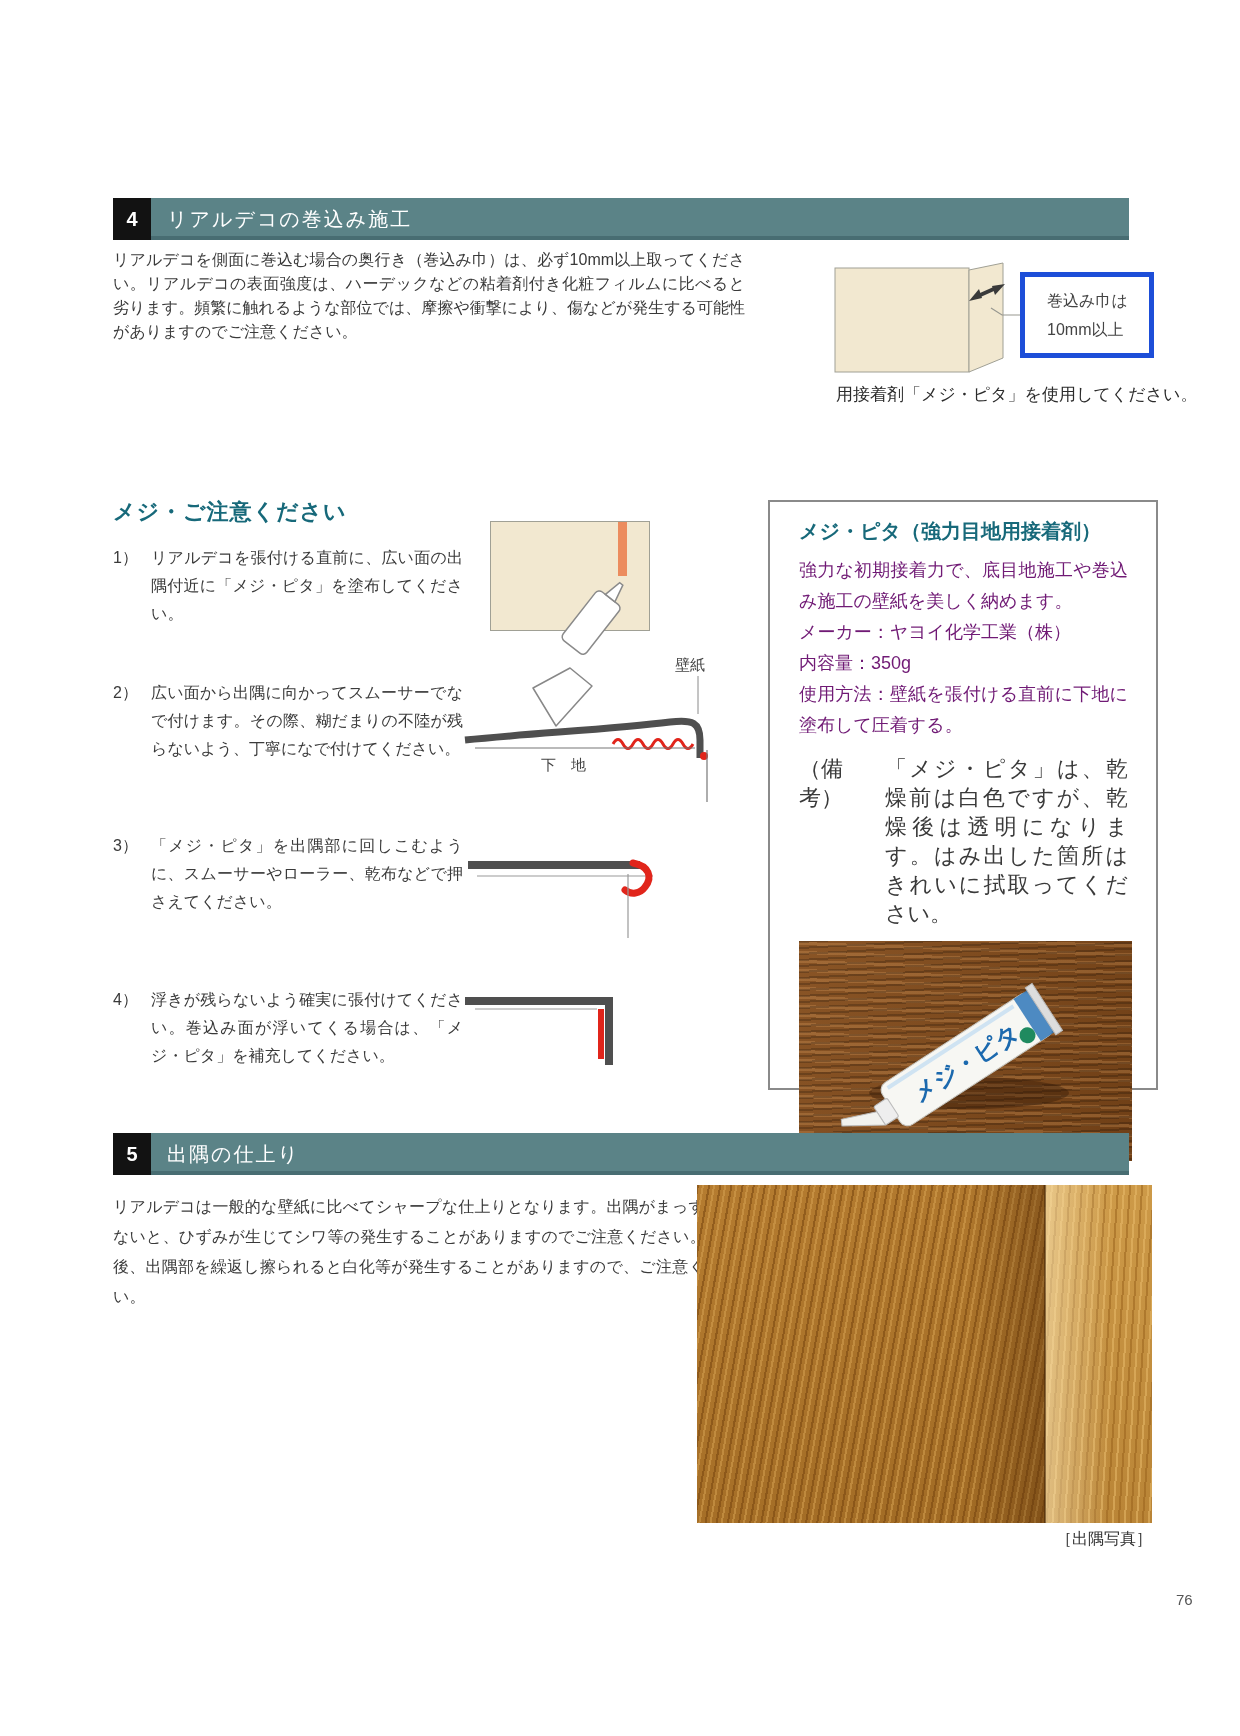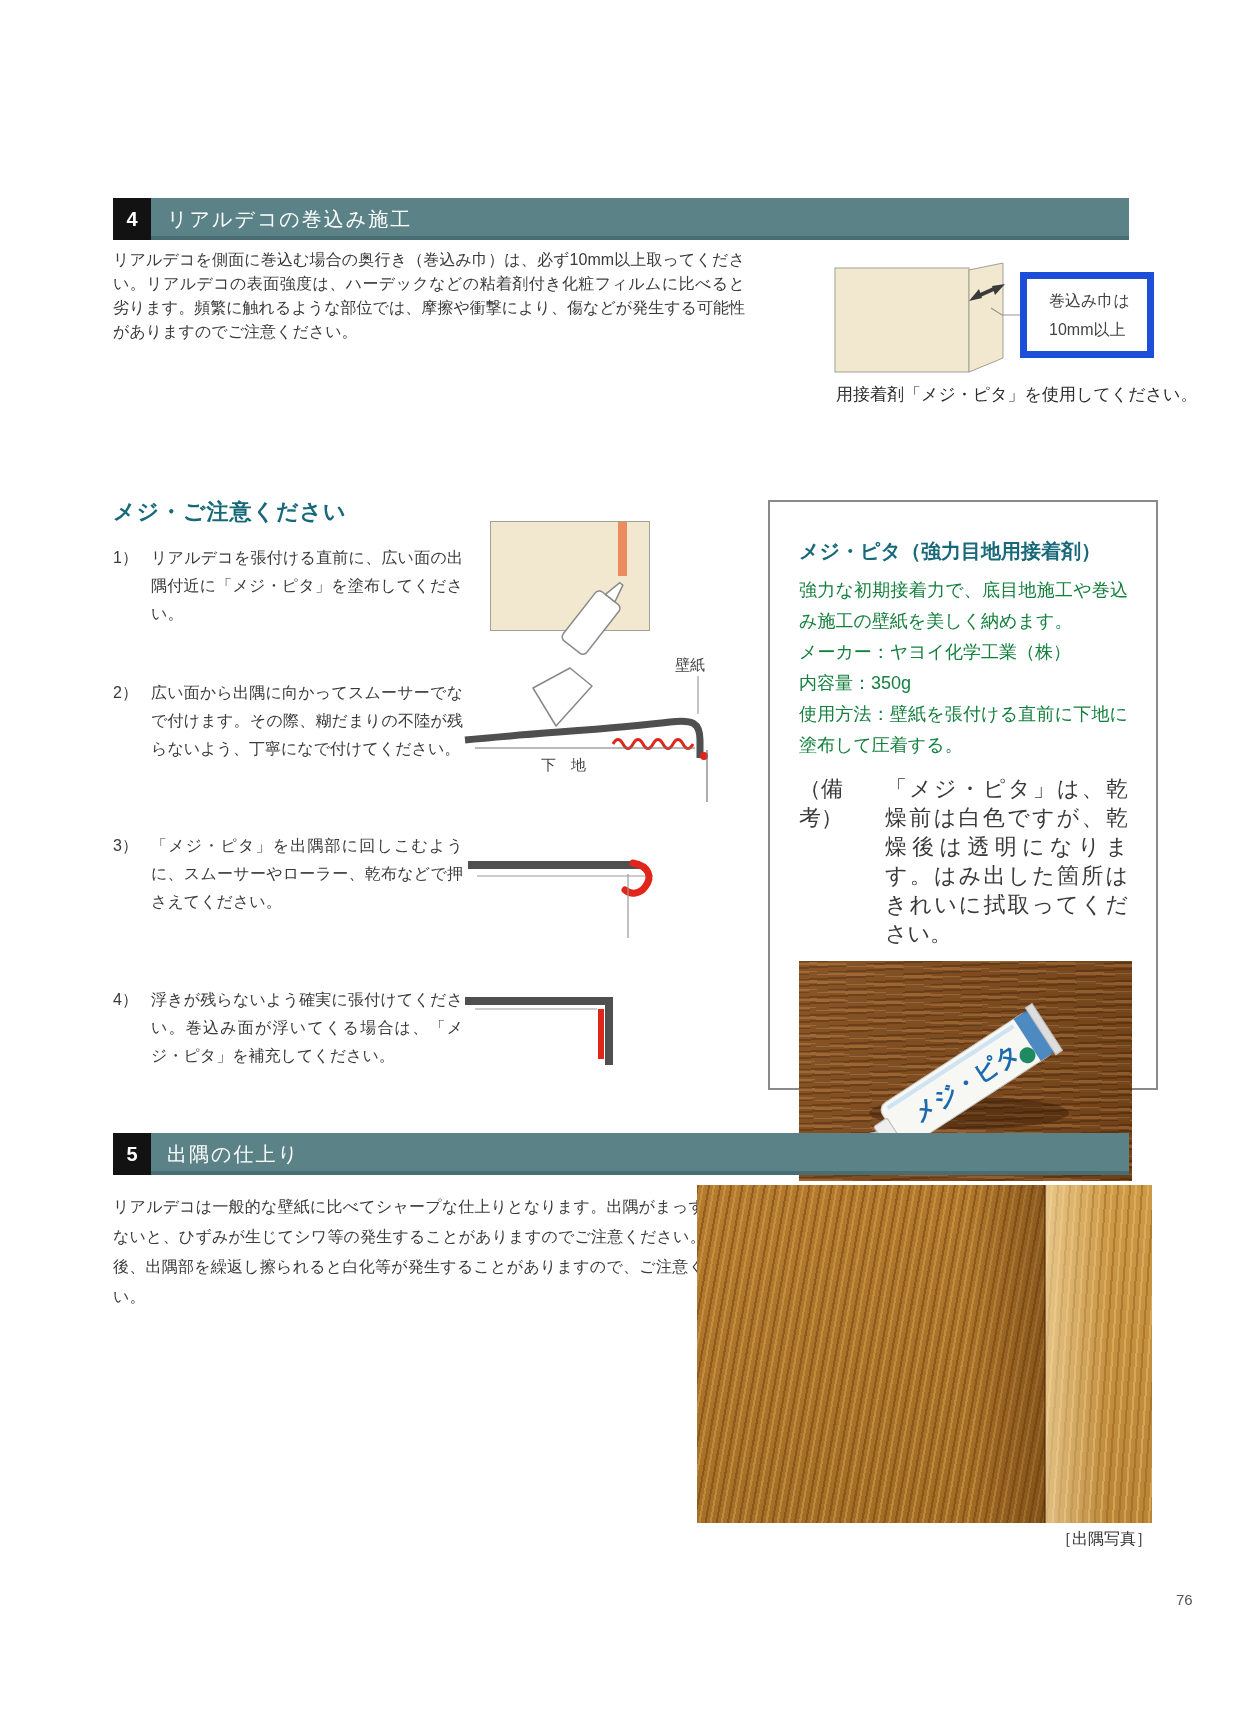--- a/index.html
+++ b/index.html
@@ -14,32 +14,32 @@
     display:flex;align-items:center;justify-content:center;}
   .sec-title{flex:1;background:#5b8387;color:#fff;font-size:20px;display:flex;align-items:center;
     padding-left:16px;letter-spacing:2px;box-shadow:inset 0 -4px 0 rgba(25,55,60,.28);}
   
   .body-text{font-size:16px;line-height:24px;color:#3a3a3a;text-align:justify;}
   .teal-heading{font-size:22px;font-weight:bold;color:#17697a;letter-spacing:1px;}
   .step{display:flex;font-size:16px;line-height:28px;color:#3a3a3a;}
   .step-num{width:38px;flex-shrink:0;}
   .step-txt{width:312px;text-align:justify;}
   
-  .label-box{width:134px;height:86px;border:7px solid #1d4ed8;box-sizing:border-box;
+  .label-box{width:134px;height:86px;border:5px solid #1d4ed8;box-sizing:border-box;
     display:flex;flex-direction:column;justify-content:center;padding-left:22px;
     font-size:16px;line-height:29px;color:#444;background:#fff;}
   .cap-line{white-space:nowrap;font-size:17px;line-height:29px;color:#2b2b2b;}
   
   .panel1{width:160px;height:110px;background:#f2e8d0;border:1px solid #a0a095;box-sizing:border-box;}
   .orange-strip{width:9px;height:54px;background:#ec8c5e;}
   
   .product-box{width:390px;height:590px;border:2px solid #8a8a8a;box-sizing:border-box;
-    padding:32px 28px 0 29px;}
+    padding:12px 28px 0 29px;}
   .pb-title{font-size:20px;font-weight:bold;color:#17697a;margin:4px 0 10px 0;}
-  .pb-line{font-size:18px;line-height:31px;color:#15803d;text-align:justify;margin:0;}
+  .pb-line{font-size:18px;line-height:31px;color:#701a75;text-align:justify;margin:0;}
   .pb-note{display:flex;margin-top:13px;font-size:22px;line-height:29px;color:#3a3a3a;}
   .pb-note-label{width:78px;flex-shrink:0;}
   .pb-note-text{flex:1;text-align:justify;margin-left:8px;}
   .product-photo{position:relative;margin-top:13px;width:333px;height:220px;overflow:hidden;
     background:
       repeating-linear-gradient(177deg, rgba(0,0,0,.20) 0 2px, rgba(0,0,0,0) 2px 6px),
       repeating-linear-gradient(2deg, rgba(255,190,120,.20) 0 3px, rgba(255,190,120,0) 3px 9px),
       linear-gradient(115deg,#8a5526,#6f3f16);}
   
   .corner-photo{width:455px;height:338px;position:relative;overflow:hidden;}

